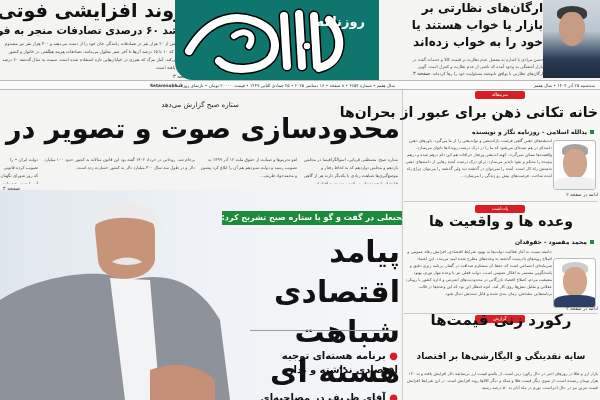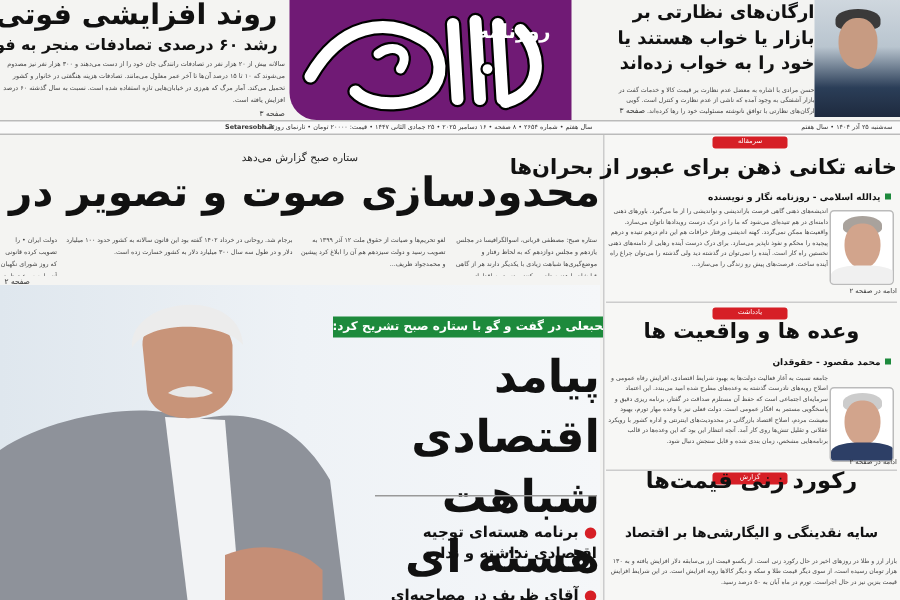--- a/index.html
+++ b/index.html
@@ -8,21 +8,21 @@
   .abs { position: absolute; }
   .rtl { direction: rtl; text-align: right; }
 
   
   .top-left-headline { left: 0; top: 0; width: 185px; height: 22px; font-size: 19px; font-weight: bold; white-space: nowrap; overflow: hidden; line-height: 20px; letter-spacing: -0.5px; }
   .top-left-sub { left: 0; top: 24px; width: 185px; font-size: 10.5px; font-weight: bold; white-space: nowrap; overflow: hidden; }
   .top-left-body { left: 0; top: 40px; width: 190px; font-size: 4.3px; line-height: 8px; color: #444; overflow: hidden; height: 38px; }
   .page-ref { font-size: 5px; color: #333; }
 
   
-  .logo { left: 193px; top: 0; width: 188px; height: 80px; background: #701a75; border-radius: 0 0 0 18px; overflow: hidden; }
+  .logo { left: 175px; top: 0; width: 204px; height: 80px; background: #0f766e; border-radius: 0 0 0 18px; overflow: hidden; }
   .logo-calligraphy { position: absolute; left: 4px; top: 6px; width: 170px; height: 70px; }
   .logo-small { position: absolute; right: 14px; top: 14px; color: #fff; font-size: 13px; font-weight: bold; direction: rtl; }
 
   
   .tr-headline { left: 408px; top: 0; width: 135px; font-size: 12px; font-weight: bold; line-height: 17px; }
   .tr-body { left: 408px; top: 56px; width: 135px; font-size: 4.2px; line-height: 7px; color: #444; height: 22px; overflow: hidden; }
   .tr-photo { left: 543px; top: 0; width: 57px; height: 78px; background: linear-gradient(180deg,#cfd7de 0%,#b9c5cf 40%,#2b3e58 75%,#1e2a3e 100%); }
   .tr-face { position: absolute; left: 16px; top: 12px; width: 26px; height: 34px; background: #c79b82; border-radius: 45% 45% 50% 50%; }
   .tr-hair { position: absolute; left: 14px; top: 6px; width: 30px; height: 14px; background: #3b3a3a; border-radius: 50% 50% 30% 30%; }
 

